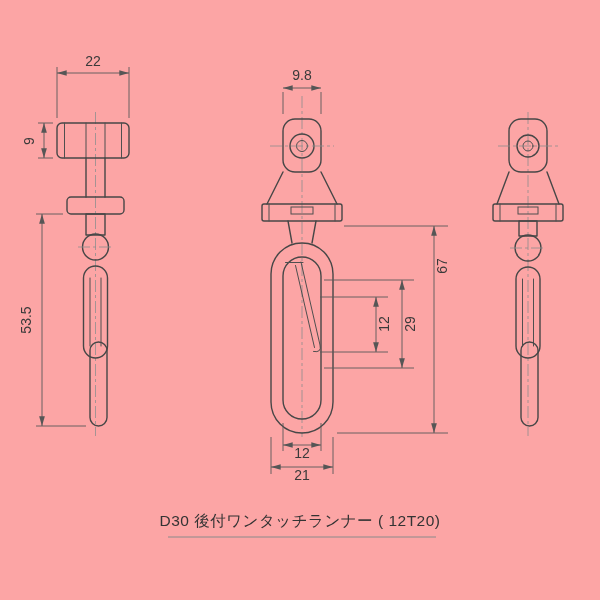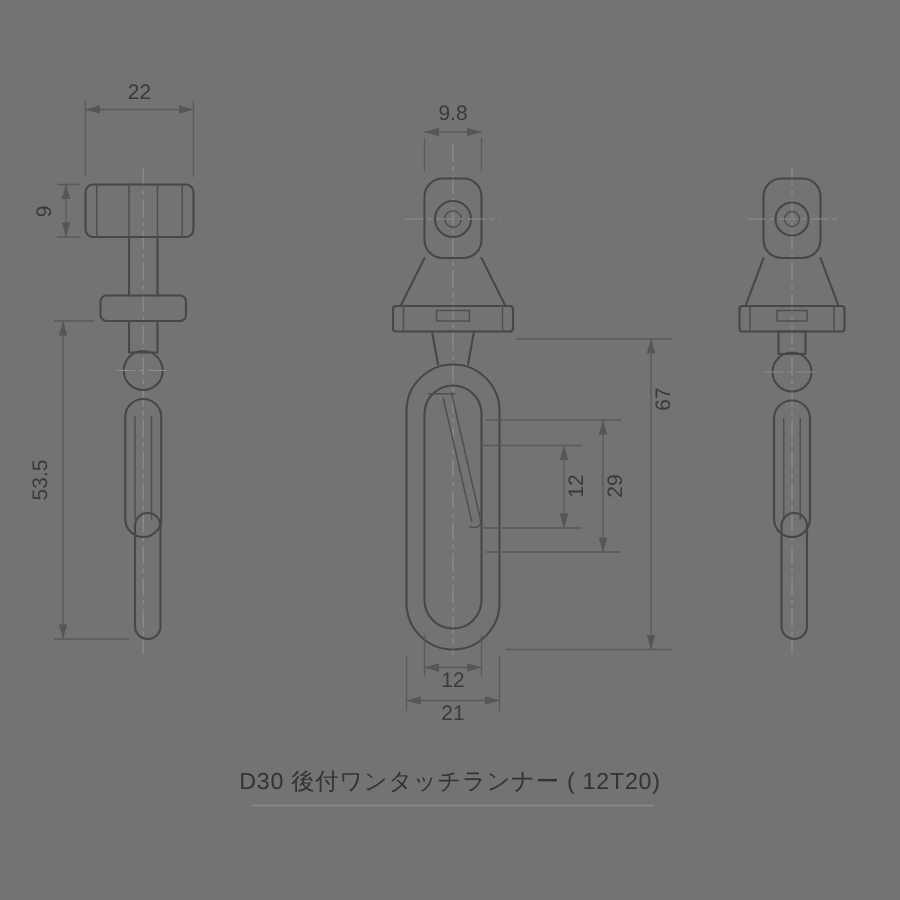--- a/index.html
+++ b/index.html
@@ -1,17 +1,17 @@
 <!DOCTYPE html>
 <html><head>
 <meta charset="utf-8">
 <style>
   html,body{margin:0;padding:0;background:#ffffff;}
   .canvas{
-    position:relative;width:600px;height:600px;background:#737373;
+    position:relative;width:600px;height:600px;background:#fca5a5;
     font-family:"Liberation Sans","DejaVu Sans",sans-serif;
   }
   svg{display:block;}
   .obj { fill:none; stroke:#474747; stroke-width:1.4; stroke-linejoin:round; stroke-linecap:round; }
   .obj2{ fill:none; stroke:#4f4f4f; stroke-width:1;   stroke-linecap:round; }
   .dim { fill:none; stroke:#5a5a5a; stroke-width:0.9; }
   .cl  { fill:none; stroke:#8e8e8e; stroke-width:0.8; stroke-dasharray:12 3 3 3; }
   .thin{ fill:none; stroke:#8a8a8a; stroke-width:1; }
   .dimtxt{
     fill:#3a3a3a; font-size:14px;

